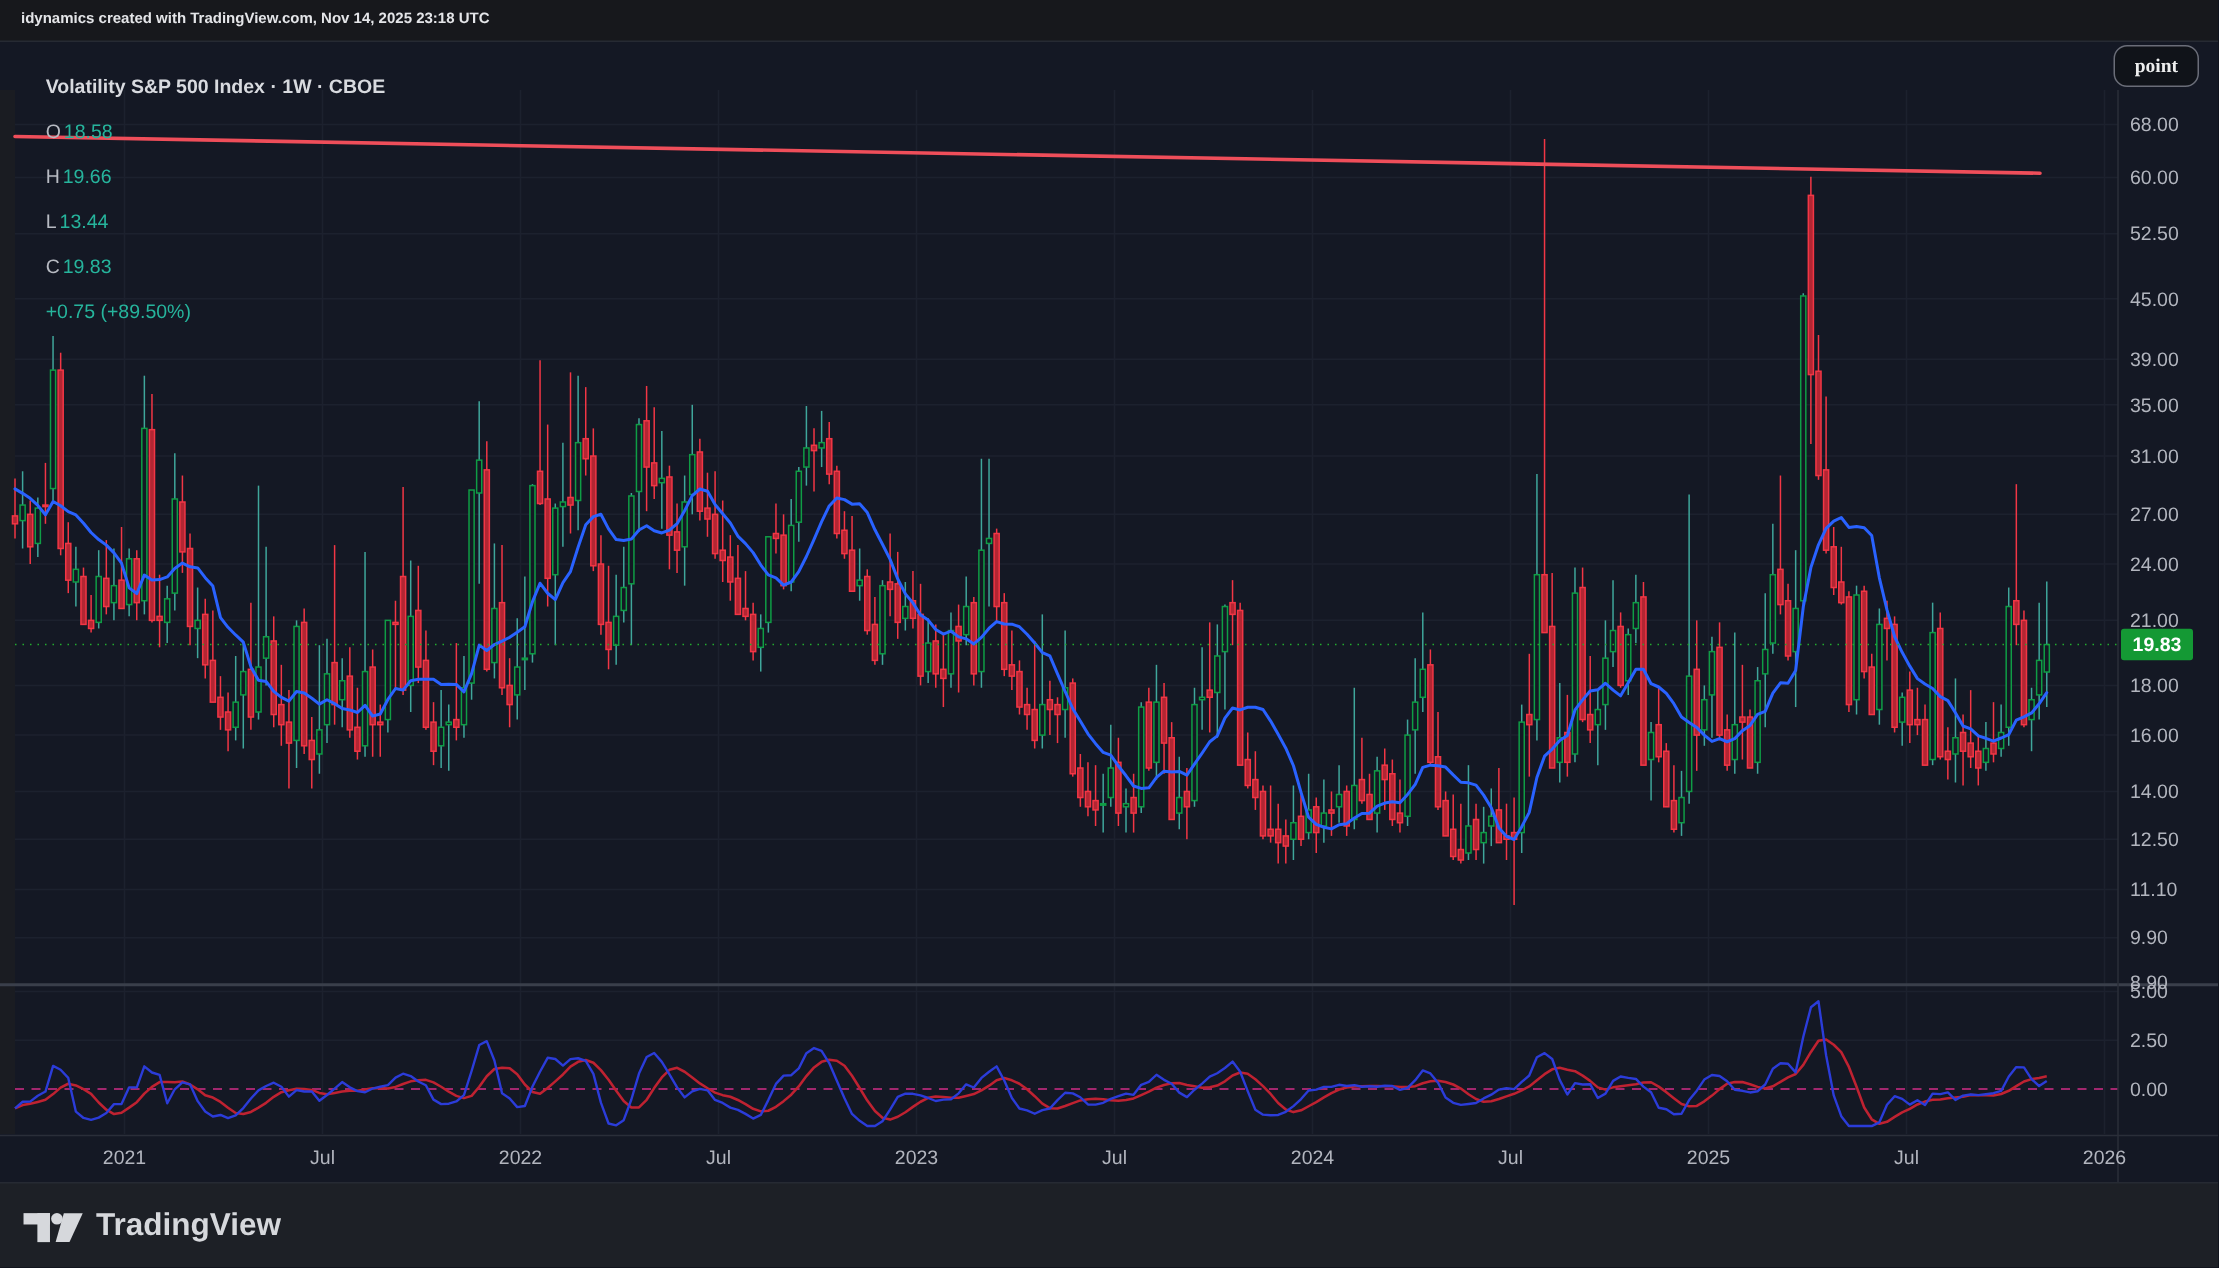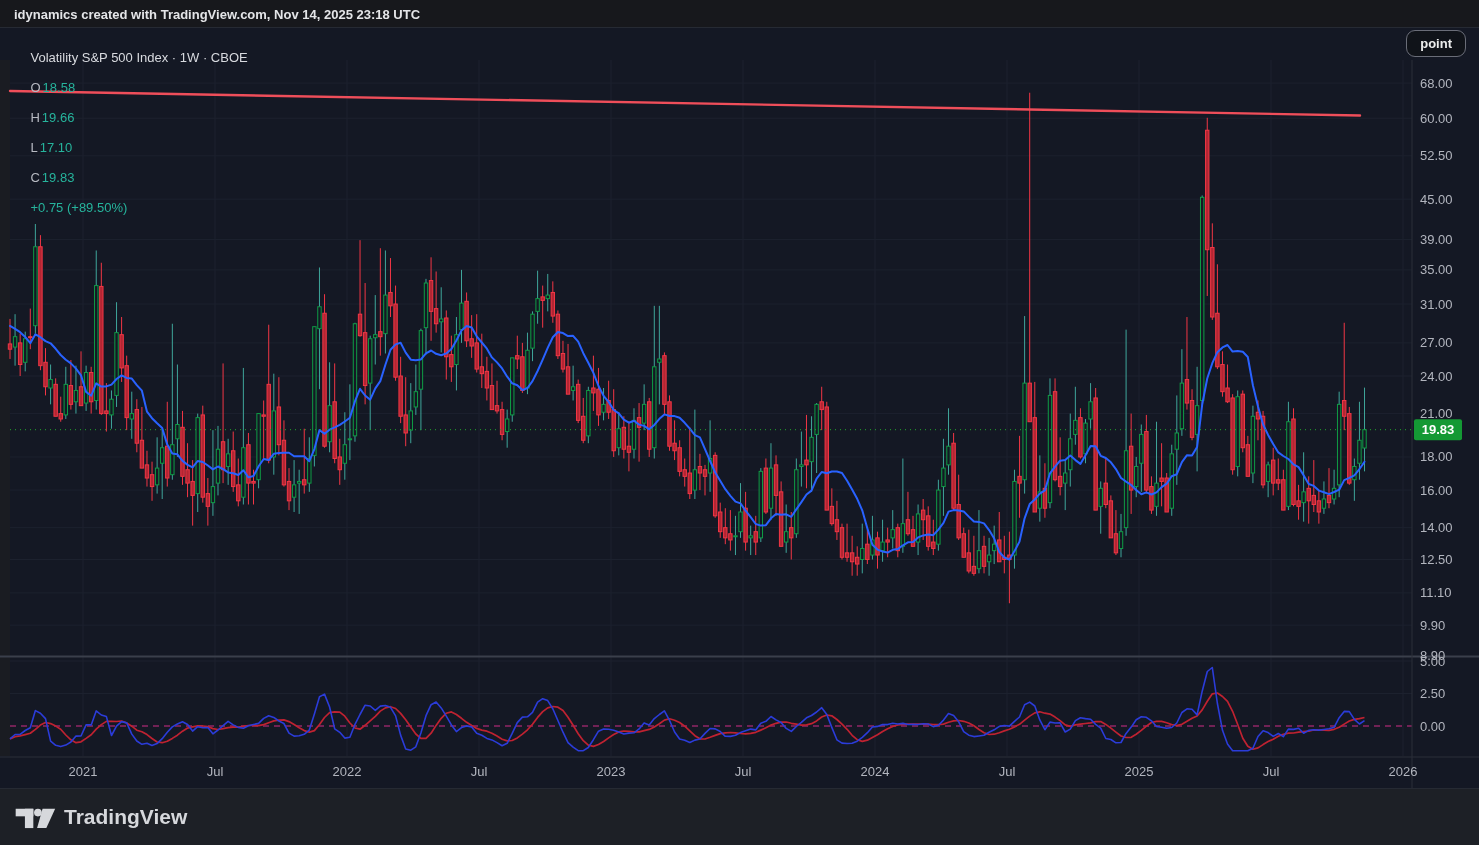--- a/index.html
+++ b/index.html
@@ -1,28 +1,28 @@
 <!DOCTYPE html>
 <html><head>
 <meta charset="utf-8">
 <style>
   html,body{margin:0;padding:0;background:#0e1118;}
   #app{position:relative;width:1479px;height:845px;background:#141824;overflow:hidden;
        font-family:"Liberation Sans","DejaVu Sans",sans-serif;}
   #topbar{position:absolute;left:0;top:0;width:100%;height:28px;background:#17181c;
           border-bottom:1px solid #262a33;box-sizing:border-box;}
-  #topbar span{position:absolute;left:14px;top:7px;font-size:13px;font-weight:bold;color:#e4e5e8;white-space:pre;}
+  #topbar span{position:absolute;left:14px;top:7px;font-size:10px;font-weight:bold;color:#e4e5e8;white-space:pre;}
   #legend{position:absolute;left:16px;top:35px;font-size:13px;color:#d8dadf;z-index:5;white-space:pre;}
-  #legend .sym{font-weight:normal;color:#d8dadf;}
+  #legend .sym{font-weight:bold;color:#d8dadf;}
   #legend .lbl{color:#b7bac2;}
   #legend .val{color:#26b49c;text-align:center;}
   #legend .chg{color:#26b49c;}
   #legend span{margin-right:2px;}
   #point-btn{position:absolute;right:13px;top:30px;padding:5px 13px;border:1px solid #6a6d78;
-             border-radius:9px;background:#101319;color:#eceded;font-size:13px;font-weight:bold;z-index:6;cursor:pointer;}
+             border-radius:9px;background:#101319;color:#eceded;font-size:13px;font-weight:bold;z-index:6;cursor:pointer;font-family:Liberation Serif, serif;}
   #chart-svg{position:absolute;left:0;top:0;z-index:1;}
   #footer{position:absolute;left:0;top:788px;width:100%;height:57px;background:#1d2026;border-top:1px solid #262a33;box-sizing:border-box;}
   #footer .logo{position:absolute;left:14px;top:13px;}
   #footer .brand{position:absolute;left:64px;top:16px;font-size:21px;font-weight:bold;color:#d6d8dc;letter-spacing:0px;}
 </style>
 </head>
 <body>
 
 <div id="app">
   <div id="topbar">
@@ -662,21 +662,21 @@
       </g>
     </svg>
 
   <div id="legend">
     <span class="sym">Volatility S&amp;P 500 Index · 1W · CBOE</span>
     <span> </span>
     <span class="lbl">O</span><span class="val">18.58</span>
     <span> </span>
     <span class="lbl">H</span><span class="val">19.66</span>
     <span> </span>
-    <span class="lbl">L</span><span class="val">17.10</span>
+    <span class="lbl">L</span><span class="val">13.44</span>
     <span> </span>
     <span class="lbl">C</span><span class="val">19.83</span>
     <span> </span>
     <span class="chg">+0.75 (+89.50%)</span>
   </div>
 
   <div id="point-btn">point</div>
 
   <div id="footer">
     <span class="logo">

